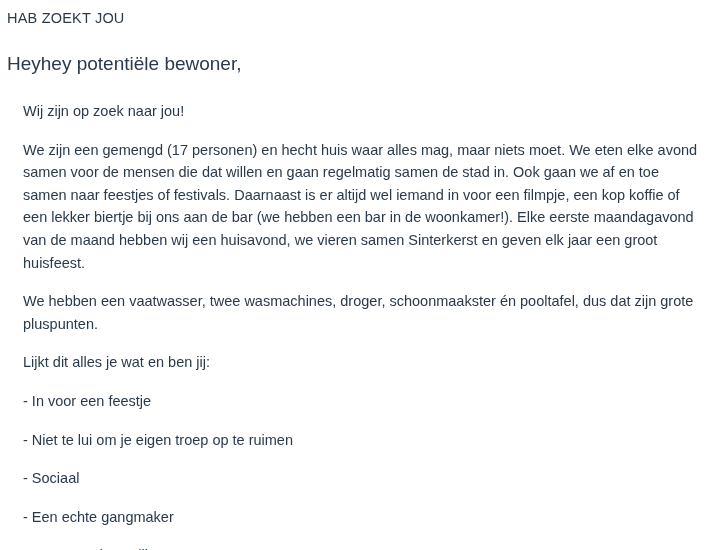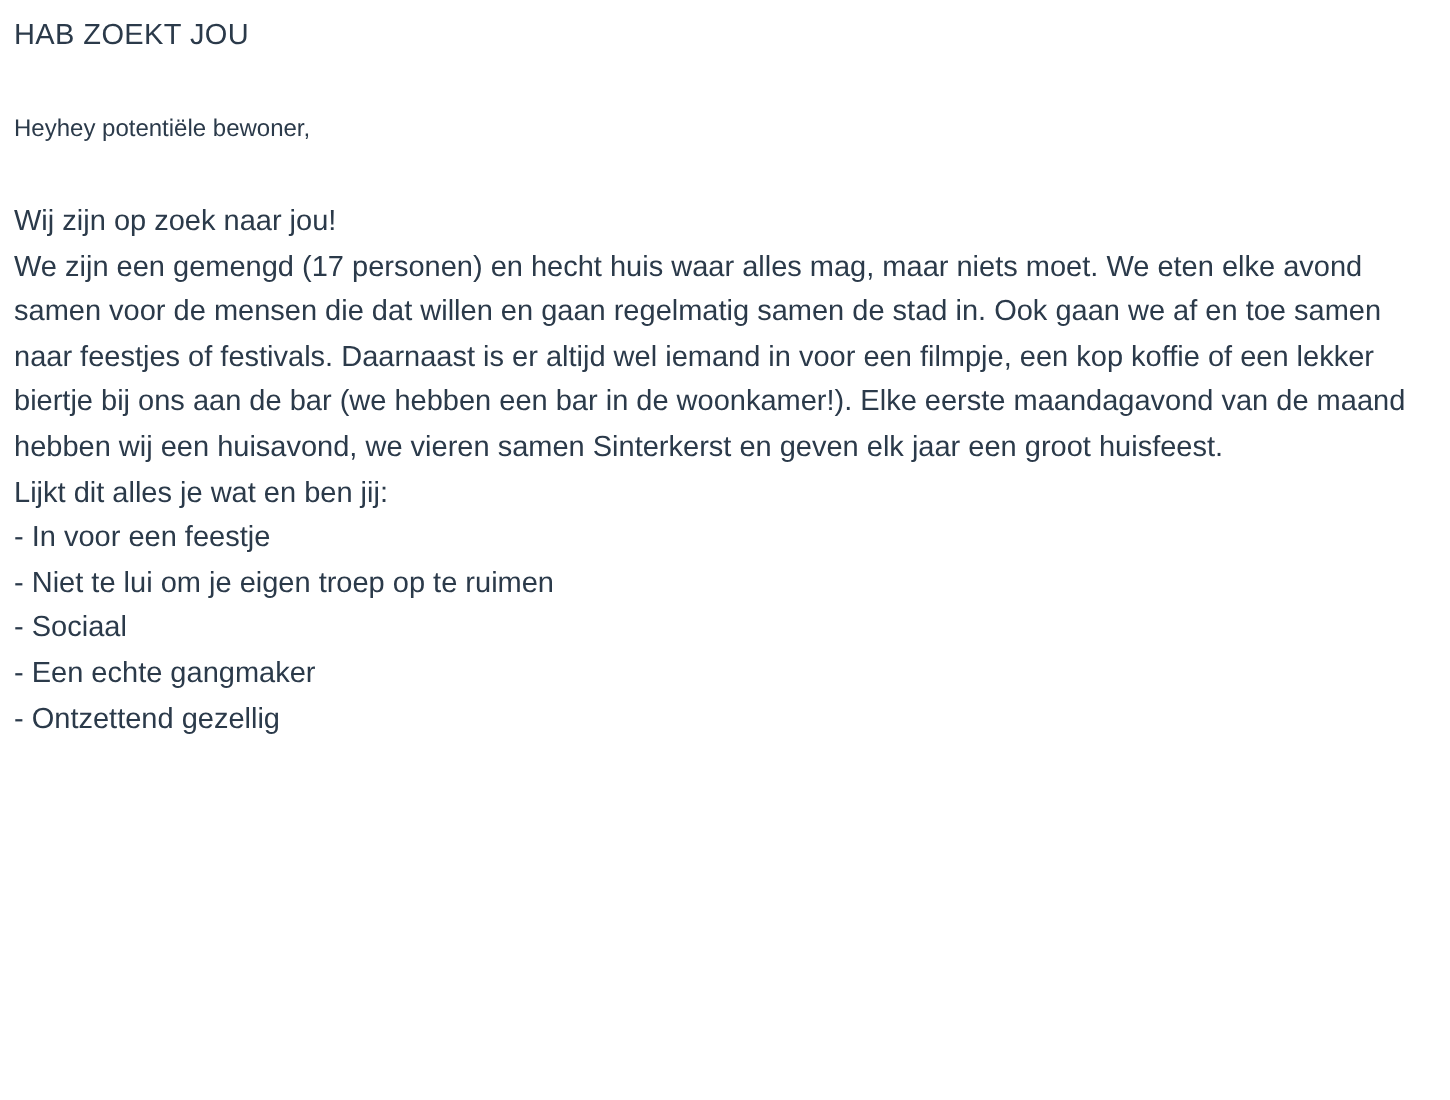--- a/index.html
+++ b/index.html
@@ -21,26 +21,26 @@
     padding: 8px 10px 0 7px;
   }
   .title {
     font-size: 14.5px;
     line-height: 20px;
     color: #2b3a4a;
     letter-spacing: 0.2px;
     margin: 0 0 26px 0;
   }
   .salutation {
-    font-size: 12px;
+    font-size: 19px;
     line-height: 20px;
     margin: 0 0 26px 0;
   }
   .body-block p {
-    margin: 0;
+    margin: 16px;
     font-size: 14.5px;
     line-height: 22.6px;
     color: #2b3a4a;
   }
   .list-item {
     font-size: 14.5px;
     line-height: 22.6px;
   }
 </style>
 </head>
@@ -48,20 +48,21 @@
 
 <div class="page">
 
   <div class="title">HAB ZOEKT JOU</div>
 
   <div class="salutation">Heyhey potentiële bewoner,</div>
 
   <div class="body-block">
     <p>Wij zijn op zoek naar jou!</p>
     <p>We zijn een gemengd (17 personen) en hecht huis waar alles mag, maar niets moet. We eten elke avond samen voor de mensen die dat willen en gaan regelmatig samen de stad in. Ook gaan we af en toe samen naar feestjes of festivals. Daarnaast is er altijd wel iemand in voor een filmpje, een kop koffie of een lekker biertje bij ons aan de bar (we hebben een bar in de woonkamer!). Elke eerste maandagavond van de maand hebben wij een huisavond, we vieren samen Sinterkerst en geven elk jaar een groot huisfeest.</p>
+    <p>We hebben een vaatwasser, twee wasmachines, droger, schoonmaakster én pooltafel, dus dat zijn grote pluspunten.</p>
     <p>Lijkt dit alles je wat en ben jij:</p>
 
     <p class="list-item">- In voor een feestje</p>
     <p class="list-item">- Niet te lui om je eigen troep op te ruimen</p>
     <p class="list-item">- Sociaal</p>
     <p class="list-item">- Een echte gangmaker</p>
     <p class="list-item">- Ontzettend gezellig</p>
 
   </div>
 

